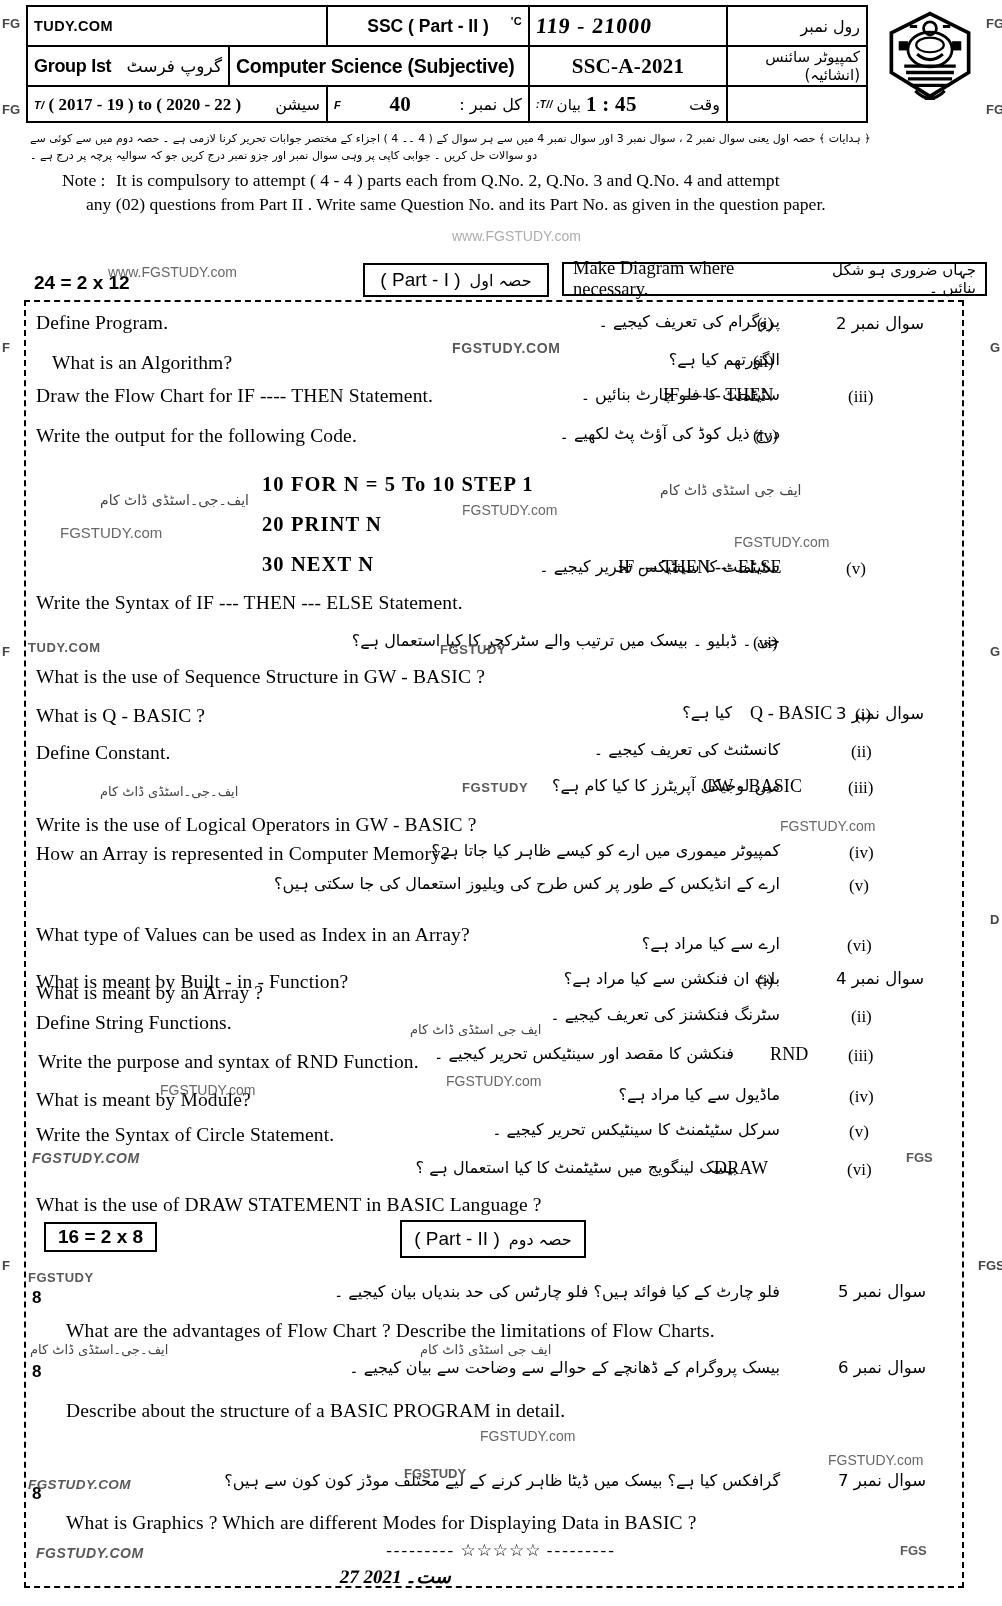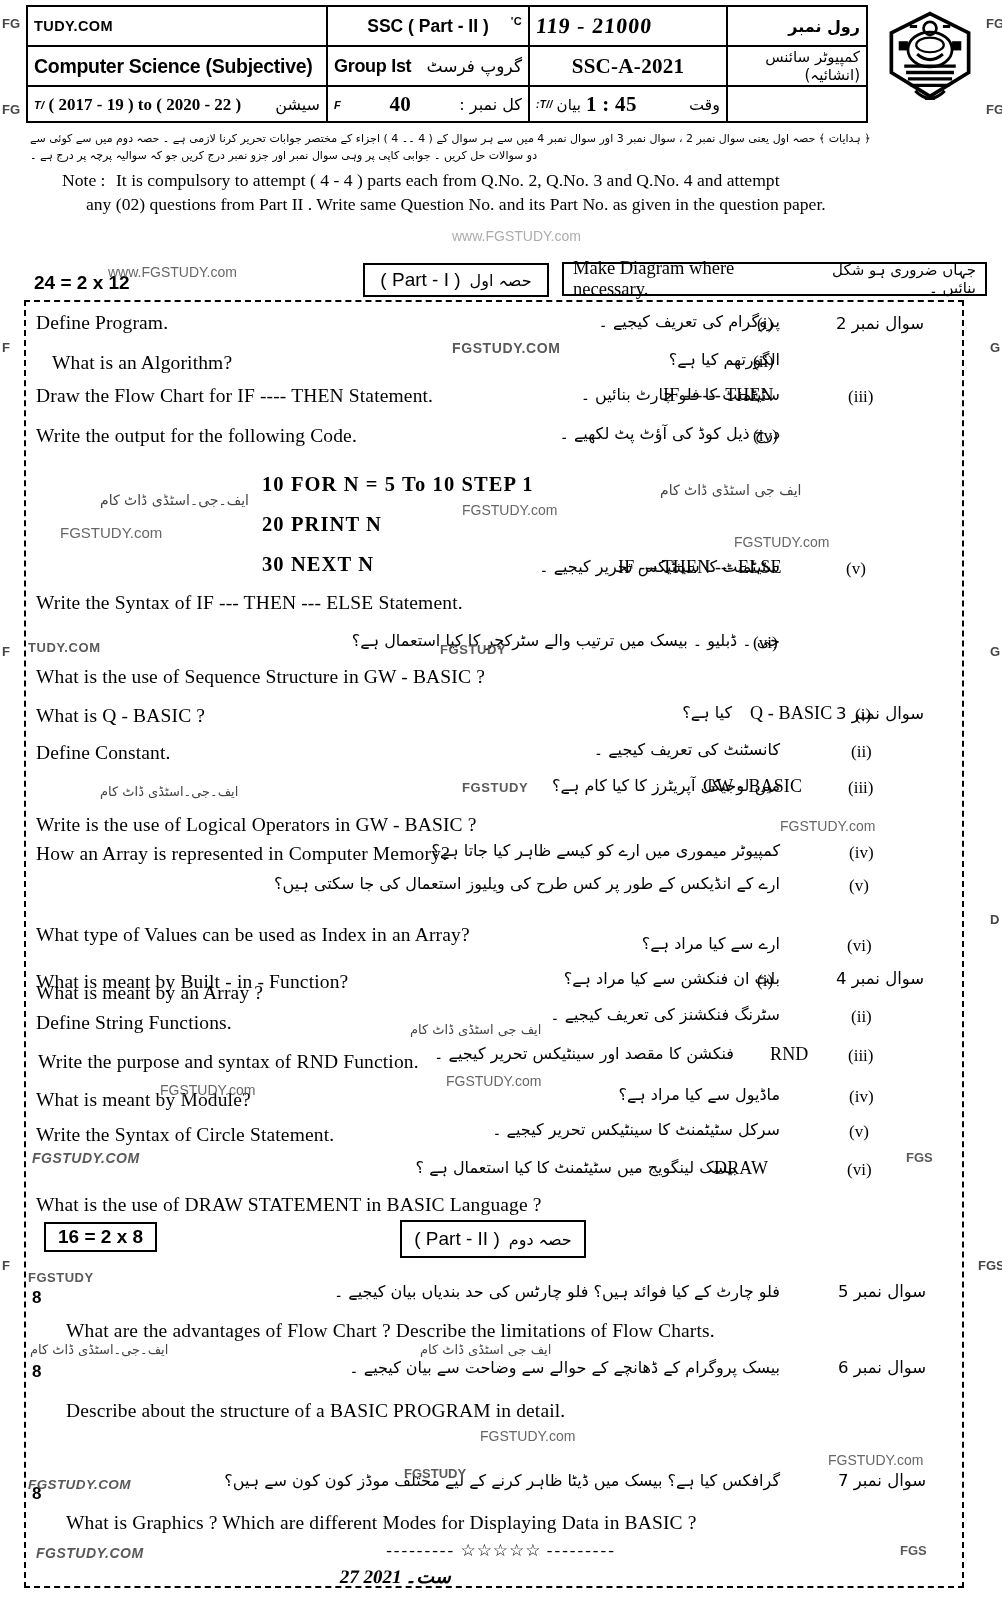--- a/index.html
+++ b/index.html
@@ -29,21 +29,21 @@
   .c4{width:138px;}
 
   .hdr-sub{font-family:"Liberation Sans",sans-serif;font-weight:700;font-size:19.5px;
            letter-spacing:-.3px;}
   .hdr-small{font-family:"Liberation Sans",sans-serif;font-weight:700;font-size:14.5px;
              letter-spacing:.4px;}
   .hdr-ssc{font-family:"Liberation Sans",sans-serif;font-weight:700;font-size:17.5px;}
   .hdr-year{font-family:"Liberation Serif",serif;font-weight:700;font-size:21px;letter-spacing:.3px;}
   .hdr-mono{font-family:"Liberation Serif",serif;font-weight:700;font-size:17px;}
   .hdr-ur{font-family:"DejaVu Sans",sans-serif;font-size:15px;direction:rtl;}
-  .hdr-ur-b{font-family:"DejaVu Sans",sans-serif;font-size:16px;direction:rtl;font-weight:700;}
+  .hdr-ur-b{font-family:"DejaVu Sans",sans-serif;font-size:16px;direction:rtl;font-weight:400;}
   .pushr{margin-left:auto;}
   .roll-hand{font-family:"Liberation Serif",serif;font-size:22px;font-weight:700;
              letter-spacing:1px;transform:skewX(-6deg);}
 
   
   .logo{position:absolute;left:884px;top:8px;width:92px;height:106px;}
 
   
   .ins{position:absolute;left:18px;right:8px;top:130px;}
   .ins .ur1{font-family:"DejaVu Sans",sans-serif;direction:rtl;text-align:left;
@@ -118,26 +118,26 @@
       </div>
       <div class="hcell c3">
         <span class="roll-hand">119 - 21000</span>
       </div>
       <div class="hcell c4">
         <span class="hdr-ur-b pushr">رول نمبر</span>
       </div>
     </div>
 
     <div class="hrow r2">
-      <div class="hcell c1">
-        <span class="hdr-sub">Computer Science (Subjective)</span>
-      </div>
       <div class="hcell c2">
         <span class="hdr-sub" style="font-size:18px;">Group Ist</span>
         <span class="hdr-ur pushr" style="font-size:17px;">گروپ فرسٹ</span>
+      </div>
+      <div class="hcell c1">
+        <span class="hdr-sub">Computer Science (Subjective)</span>
       </div>
       <div class="hcell c3">
         <span class="hdr-year" style="margin:0 auto;">SSC-A-2021</span>
       </div>
       <div class="hcell c4">
         <span class="hdr-ur pushr" style="font-size:15px;">کمپیوٹر سائنس (انشائیہ)</span>
       </div>
     </div>
 
     <div class="hrow r3">

